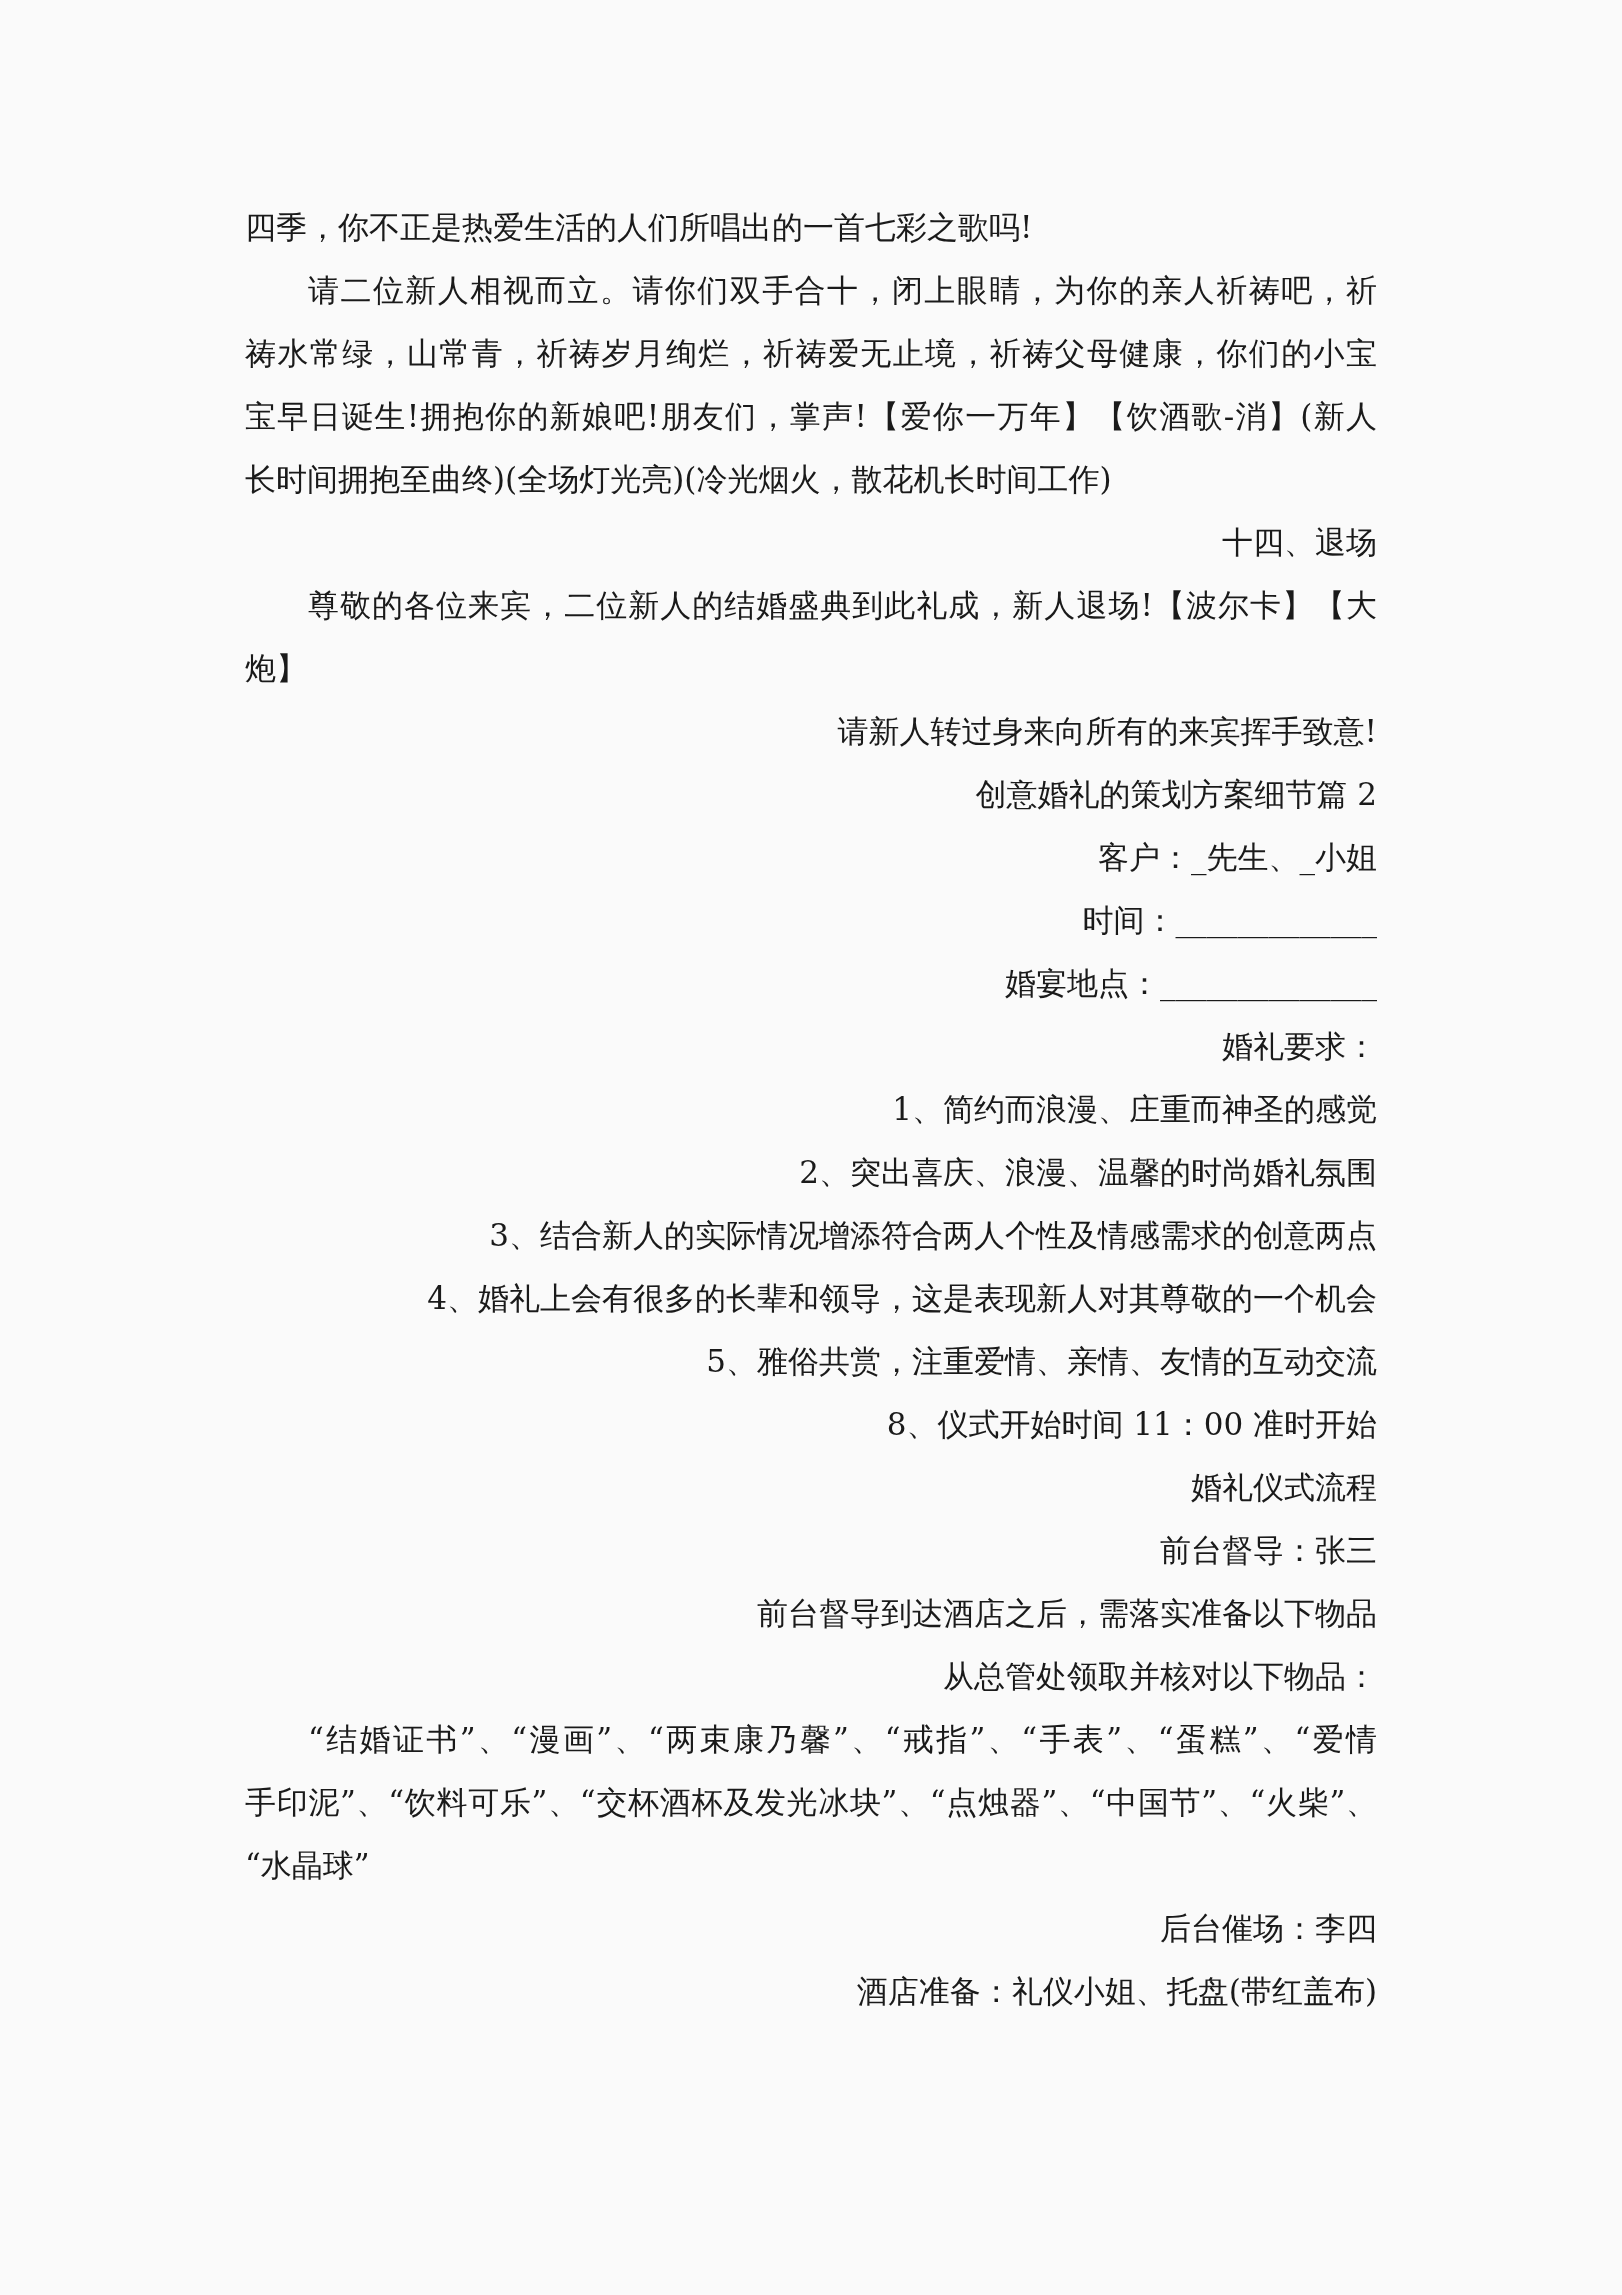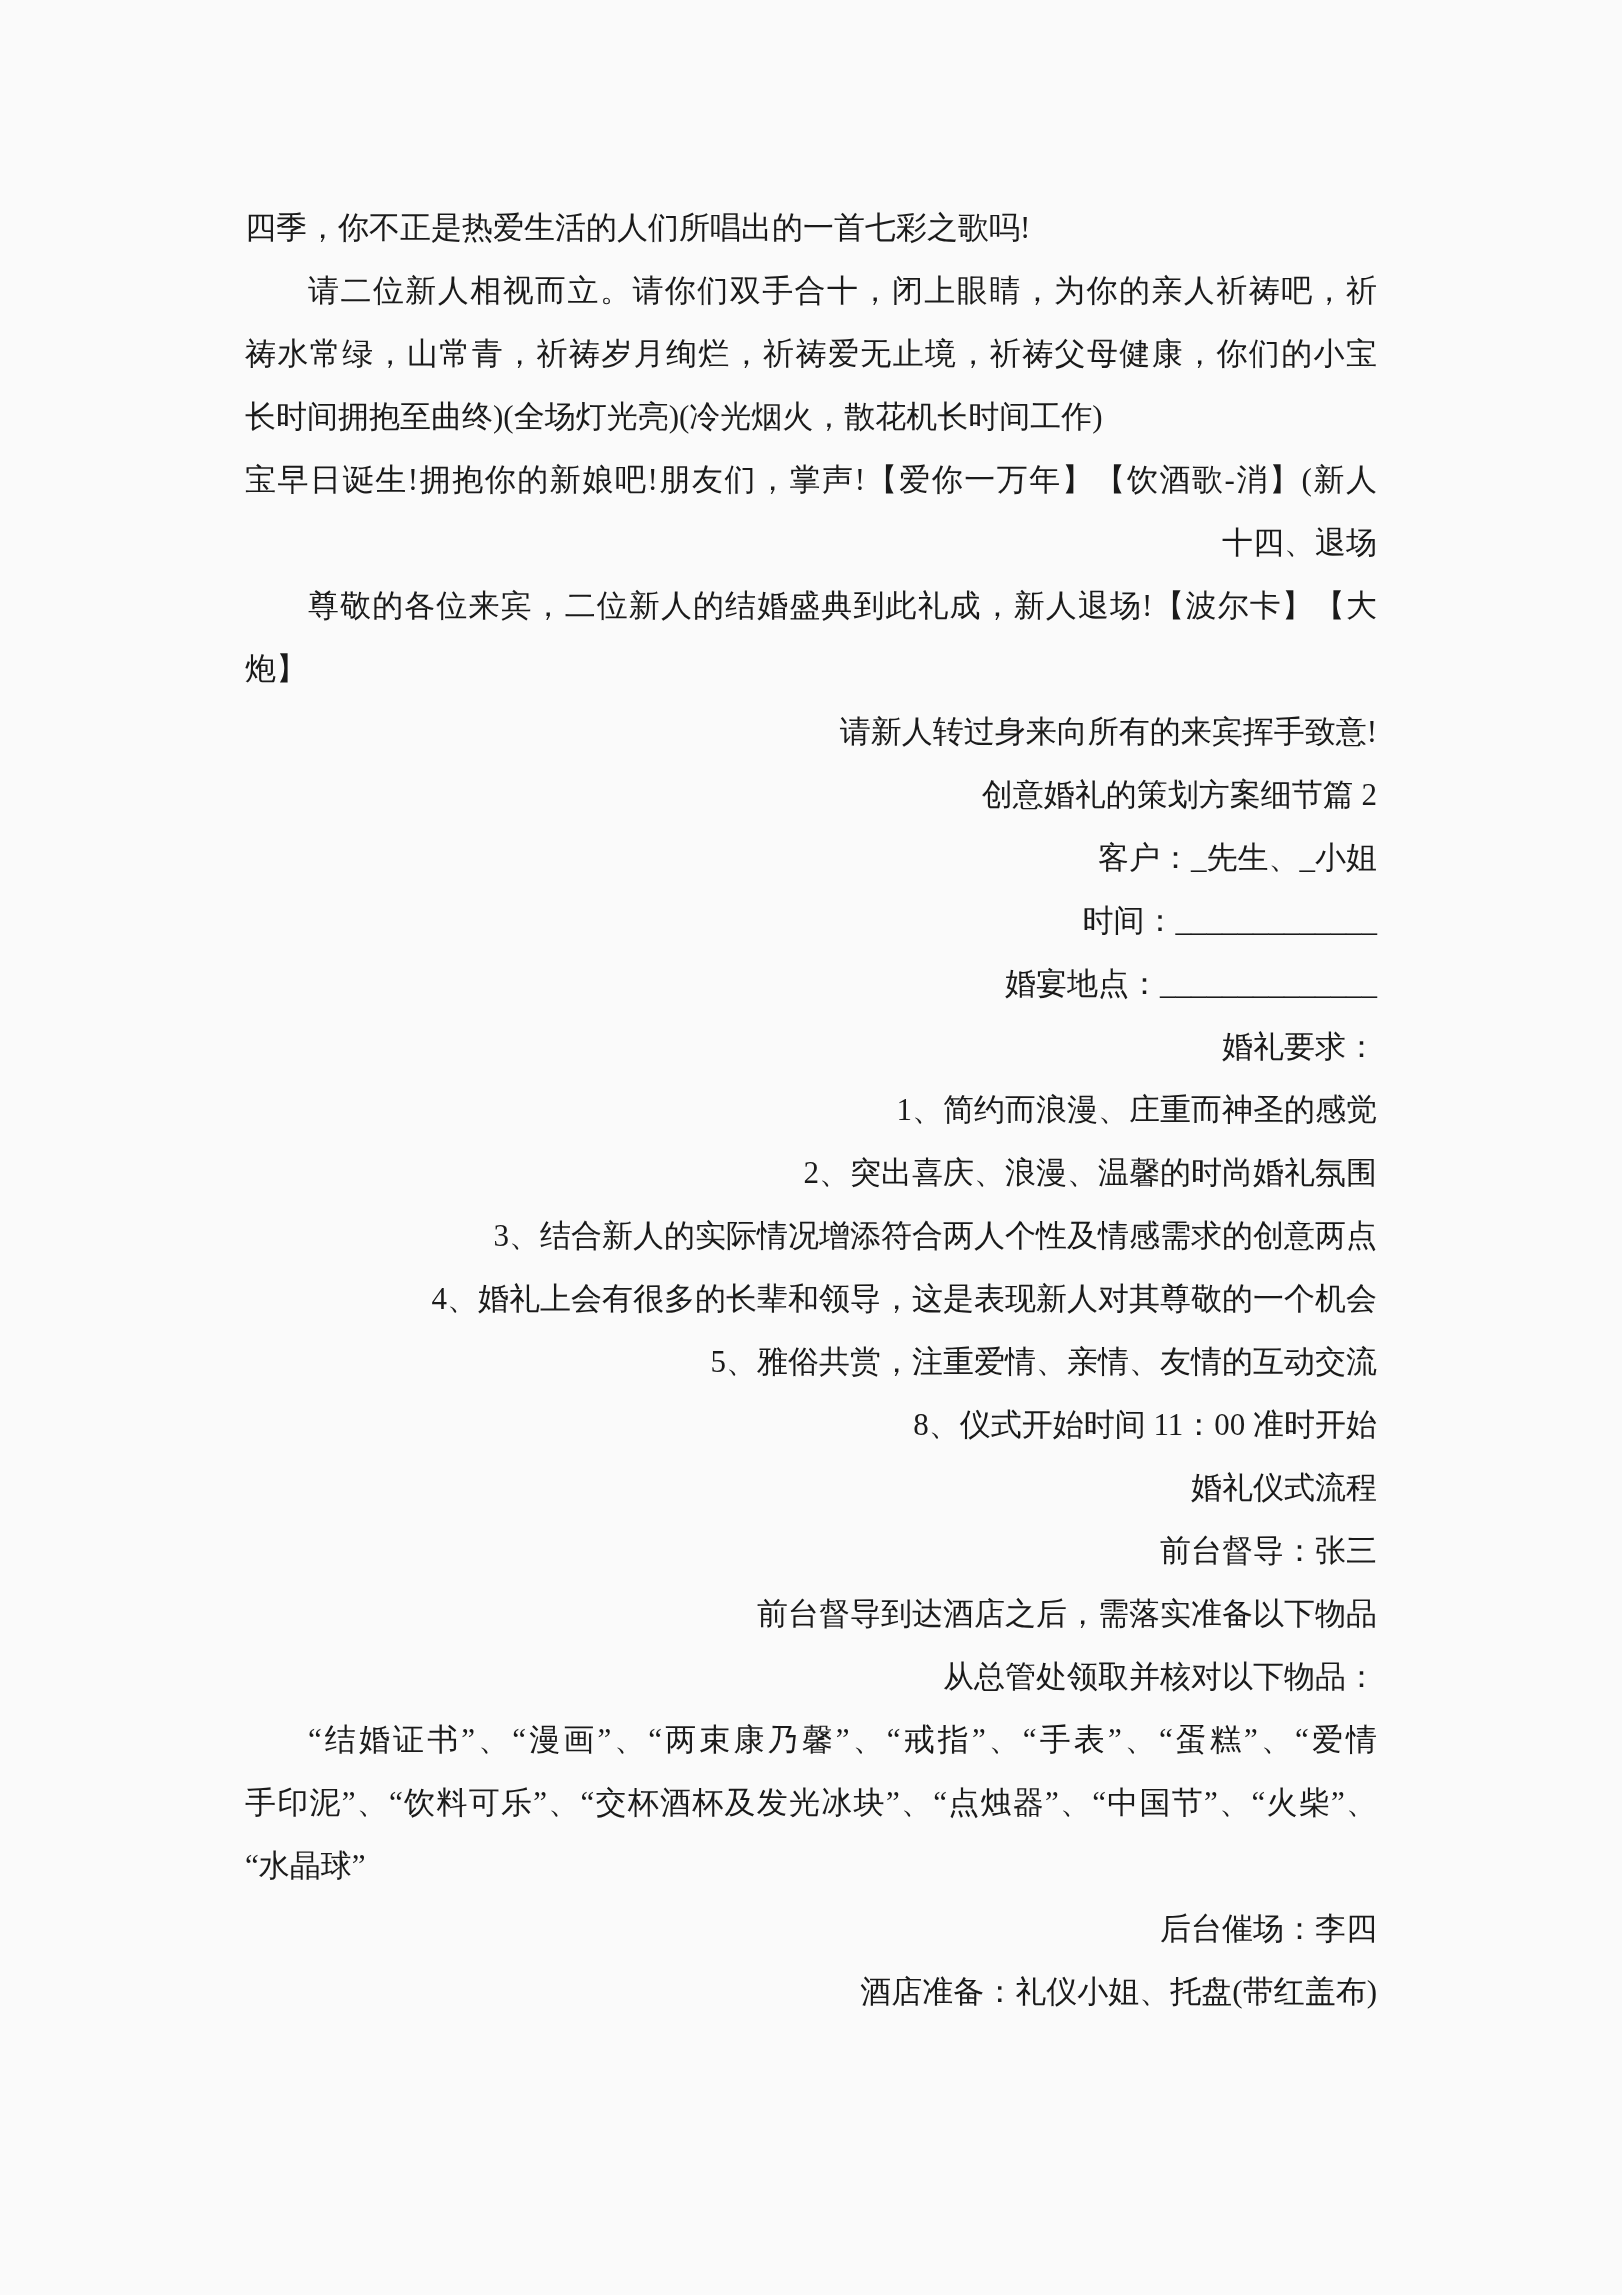--- a/index.html
+++ b/index.html
@@ -26,42 +26,41 @@
     font-family: "DejaVu Serif", "Liberation Serif", serif;
     font-size: 31px;
     line-height: 63px;
     color: #1a1a1a;
     letter-spacing: 0;
   }
   p.line {
     margin: 0;
     padding: 0;
     text-align: left;
-    font-family: Liberation Serif, serif;
   }
   p.line.indent {
     text-indent: 63px;
     text-align: right;
   }
   p.line.justify {
     text-align: justify;
     text-align-last: justify;
     text-justify: inter-ideograph;
   }
 </style>
 </head>
 <body style="background: rgb(250, 250, 250);">
 
 <div class="page" style="background: rgb(250, 250, 250);">
   <div class="doc" style="color: rgb(26, 26, 26);">
       <p class="line">四季，你不正是热爱生活的人们所唱出的一首七彩之歌吗!</p>
       <p class="line indent justify">请二位新人相视而立。请你们双手合十，闭上眼睛，为你的亲人祈祷吧，祈</p>
       <p class="line justify">祷水常绿，山常青，祈祷岁月绚烂，祈祷爱无止境，祈祷父母健康，你们的小宝</p>
+      <p class="line justify">宝早日诞生!拥抱你的新娘吧!朋友们，掌声!【爱你一万年】【饮酒歌-消】(新人</p>
       <p class="line">长时间拥抱至曲终)(全场灯光亮)(冷光烟火，散花机长时间工作)</p>
-      <p class="line justify">宝早日诞生!拥抱你的新娘吧!朋友们，掌声!【爱你一万年】【饮酒歌-消】(新人</p>
       <p class="line indent">十四、退场</p>
       <p class="line indent justify">尊敬的各位来宾，二位新人的结婚盛典到此礼成，新人退场!【波尔卡】【大</p>
       <p class="line">炮】</p>
       <p class="line indent">请新人转过身来向所有的来宾挥手致意!</p>
       <p class="line indent">创意婚礼的策划方案细节篇 2</p>
       <p class="line indent">客户：_先生、_小姐</p>
       <p class="line indent">时间：_____________</p>
       <p class="line indent">婚宴地点：______________</p>
       <p class="line indent">婚礼要求：</p>
       <p class="line indent">1、简约而浪漫、庄重而神圣的感觉</p>

